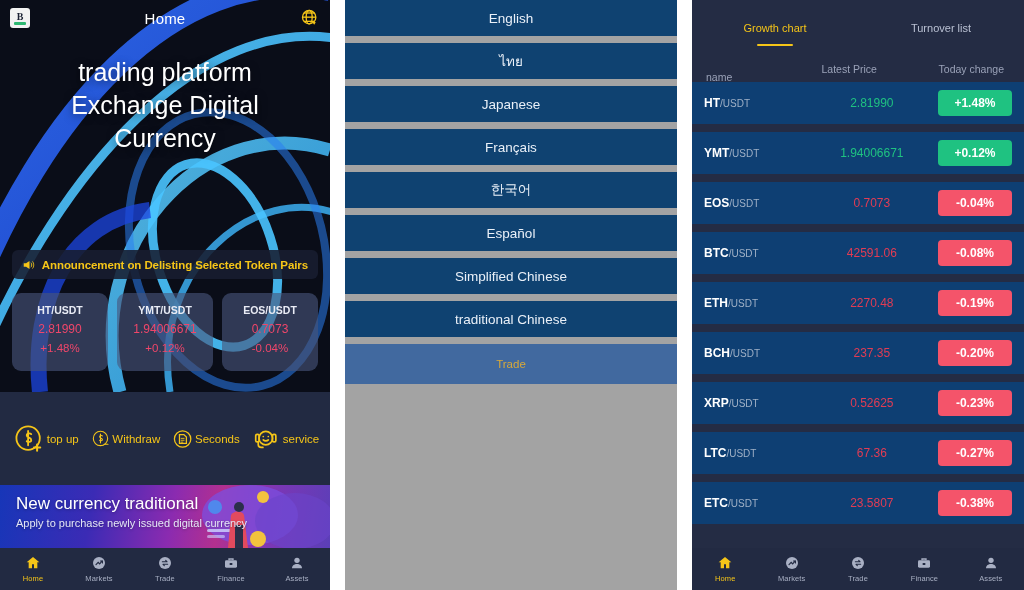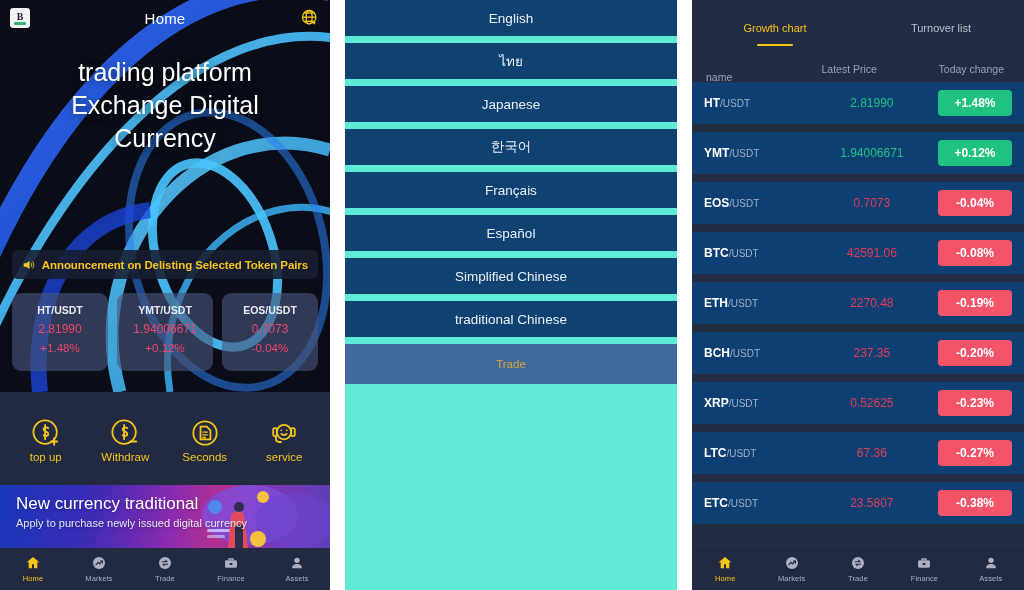--- a/index.html
+++ b/index.html
@@ -63,21 +63,21 @@
   }
   .tpair { font-size:10.5px; color:#e9ecf5; font-weight:bold; }
   .tprice { font-size:12px; color:#f0466a; }
   .tchg { font-size:11.5px; color:#f0466a; }
 
   .actions {
     position:absolute; left:0; top:392px; width:330px; height:93px;
     background:#222a42; display:flex; align-items:center; justify-content:space-around;
     padding: 0 6px;
   }
-  .action { display:flex; flex-direction:column; align-items:center; width:70px; }
+  .action { display:flex; flex-direction:row; align-items:center; width:70px; }
   .action-label { font-size:11.5px; color:#f5c518; }
 
   .promo {
     position:absolute; left:0; top:485px; width:330px; height:63px;
     background: linear-gradient(100deg,#1736b8 0%, #3b2bb5 28%, #8b2bb0 52%, #b3308f 66%, #7a37b5 82%, #5b3fb8 100%);
     overflow:hidden;
   }
   .promo-art { position:absolute; right:0; top:0; width:175px; height:63px; }
   .promo-t1 { position:absolute; left:16px; top:9px; color:#fff; font-size:17px; font-weight:500; z-index:3; text-shadow:0 1px 3px rgba(0,0,0,.3);}
   .promo-t2 { position:absolute; left:16px; top:32px; color:#e4e7f5; font-size:11px; z-index:3; text-shadow:0 1px 3px rgba(0,0,0,.3);}
@@ -88,21 +88,21 @@
     background:#222a42; display:flex; align-items:center;
     border-top:1px solid #2c3category;
   }
   .navitem { flex:1; display:flex; flex-direction:column; align-items:center; justify-content:center; gap:3px; height:42px;}
   .navlabel { font-size:7.5px; letter-spacing:.1px; color:#a9b0c4; }
   .navitem.active .navlabel { color:#f5c518; }
 
   
   .panel-lang {
     position:absolute; left:345px; top:0; width:332px; height:590px;
-    background:#5eead4; overflow:hidden;
+    background:#a3a3a3; overflow:hidden;
   }
   .lang-item {
     height:36px; background:#0f4271; display:flex; align-items:center; justify-content:center;
     color:#eaf0f8; font-size:13.5px; margin-bottom:7px;
   }
   .lang-close {
     height:40px; display:flex; align-items:center; justify-content:center;
     color:#d8a93a; font-size:11.5px; background:#41699f; margin-top:1px;
   }
 
@@ -315,22 +315,22 @@
           </svg>
         <div class="navlabel">Assets</div>
       </div>
     </div>
   </div>
 
   <div class="panel-lang">
     <div class="lang-item">English</div>
     <div class="lang-item">ไทย</div>
     <div class="lang-item">Japanese</div>
+    <div class="lang-item">Français</div>
     <div class="lang-item">한국어</div>
-    <div class="lang-item">Français</div>
     <div class="lang-item">Español</div>
     <div class="lang-item">Simplified Chinese</div>
     <div class="lang-item">traditional Chinese</div>
     <div class="lang-close">Trade</div>
   </div>
 
   <div class="panel-market">
     <div class="tabs">
       <div class="tab active">Growth chart</div>
       <div class="tab">Turnover list</div>

